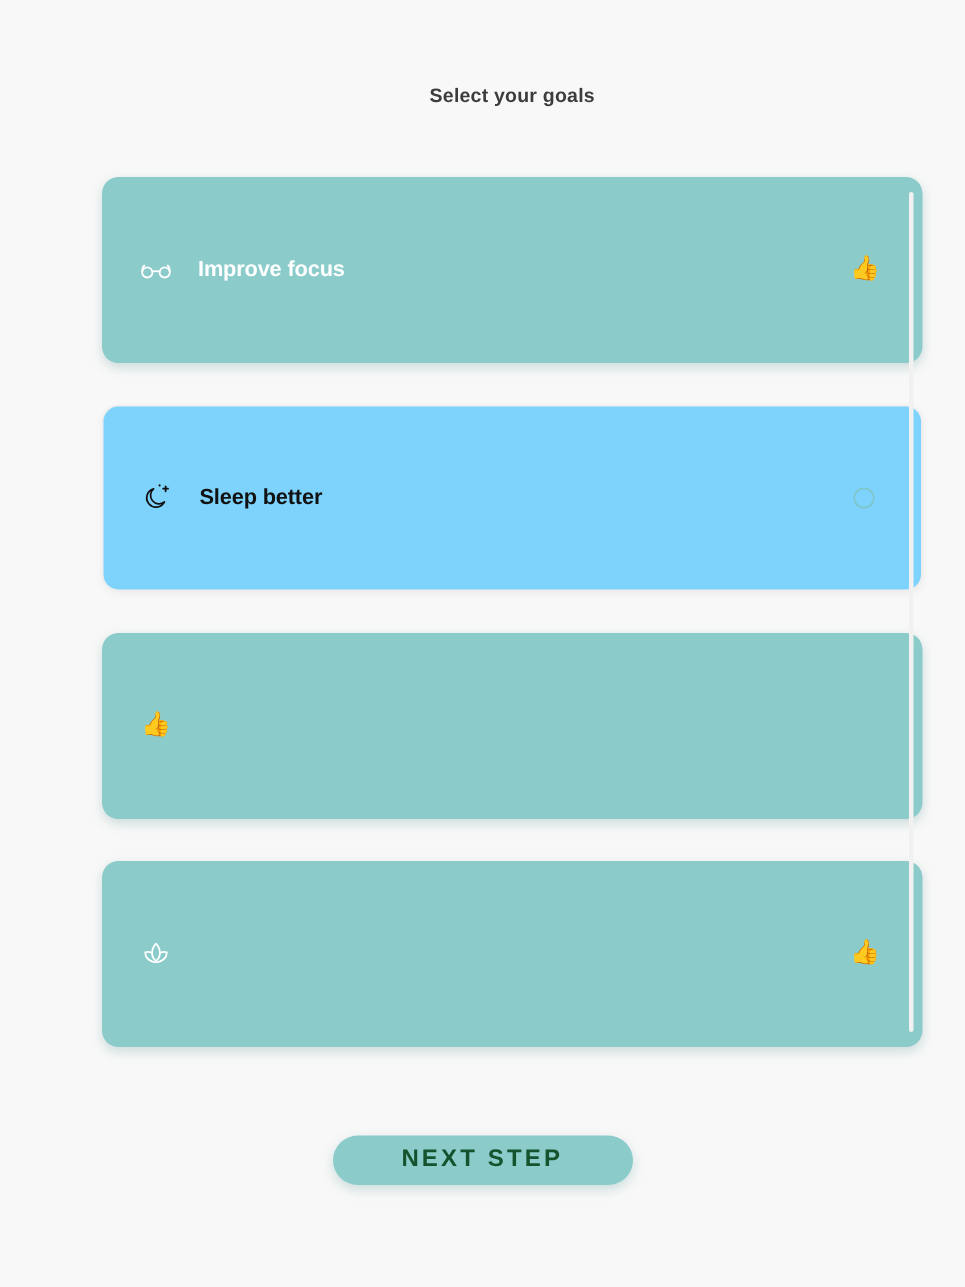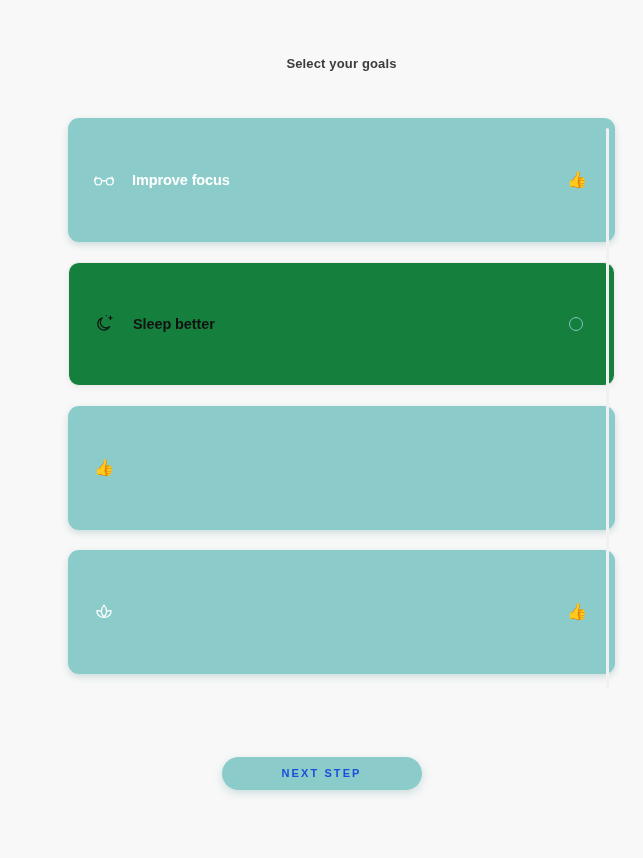--- a/index.html
+++ b/index.html
@@ -38,41 +38,41 @@
     text-align: center;
     line-height: 18px;
   }
 
   
   .goal-list {
     margin-top: 45px;
     width: 547px;
     display: flex;
     flex-direction: column;
-    gap: 20px;
+    gap: 28px;
   }
 
   .goal-card {
     position: relative;
     height: 124px;
     border-radius: 11px;
     display: flex;
     align-items: center;
     padding: 0 26px 0 24px;
     cursor: pointer;
     user-select: none;
   }
 
   .goal-card.selected {
     background: #8bcccb;
     box-shadow: 0 3px 7px rgba(100, 150, 150, 0.28);
   }
 
   .goal-card.unselected {
-    background: #15803d;
+    background: #7dd3fc;
     border: 1px solid #ededed;
     box-shadow: 0 2px 6px rgba(0, 0, 0, 0.05);
   }
 
   .goal-left {
     display: flex;
     align-items: center;
     gap: 16px;
     flex: 1;
   }
@@ -132,23 +132,23 @@
     align-items: center;
     justify-content: center;
   }
 
   .next-button {
     width: 200px;
     height: 33px;
     border: none;
     border-radius: 17px;
     background: #8bcccb;
-    color: #1d4ed8;
+    color: #14532d;
     font-family: "Liberation Sans", sans-serif;
-    font-size: 11px;
+    font-size: 16px;
     font-weight: 700;
     letter-spacing: 2.1px;
     text-transform: uppercase;
     cursor: pointer;
     box-shadow: 0 3px 8px rgba(120, 170, 170, 0.35);
   }
 
   
   .scroll-track {
     position: absolute;

